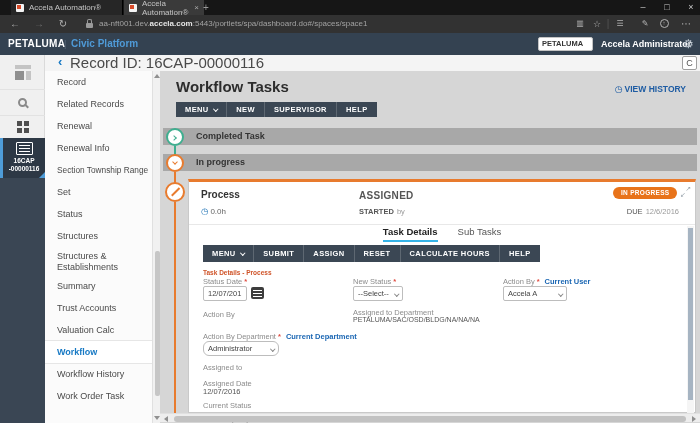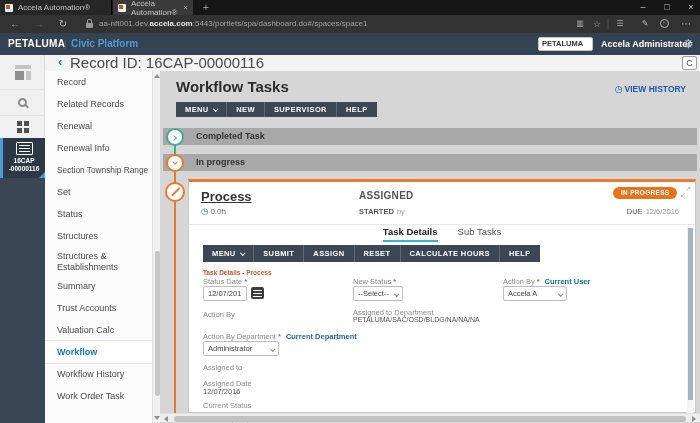--- a/index.html
+++ b/index.html
@@ -5,21 +5,21 @@
   * { margin:0; padding:0; box-sizing:border-box; }
   html,body { background:#888; }
   .screen {
     position:relative; width:700px; height:423px; overflow:hidden;
     font-family:"Liberation Sans", sans-serif; background:#d6d6d6;
     -webkit-font-smoothing:antialiased;
   }
 
   
   .titlebar { position:absolute; left:0; top:0; width:700px; height:15px; background:#161616; }
-  .btab { position:absolute; top:0; height:15px; display:flex; align-items:center; font-size:8px; color:#c3c3c3; padding:2px 5px; }
+  .btab { position:absolute; top:0; height:15px; display:flex; align-items:center; font-size:8px; color:#c3c3c3; padding:2px 5px;margin-left:11px; }
   .btab.inactive { left:0; width:112px; background:#262626; border-right:1px solid #000; }
   .btab.active { left:113px; width:80px; background:#3a3a3a; }
   .favicon { width:8px; height:8px; background:#f4f4f4; border-radius:1px; position:relative; margin-right:5px; flex:none; }
   .favicon::after { content:""; position:absolute; left:1px; top:1px; width:4px; height:4px; background:#d84b2a; }
   .tab-close { margin-left:auto; color:#aaa; font-size:8px; }
   .newtab { position:absolute; left:199px; top:0; width:14px; height:15px; color:#9a9a9a; font-size:10px; text-align:center; line-height:15px; }
   .winctl { position:absolute; top:0; height:15px; width:22px; text-align:center; line-height:14px; color:#c9c9c9; font-size:9px; }
 
   
   .navbar { position:absolute; left:0; top:15px; width:700px; height:18px; background:#323232; }
@@ -94,21 +94,21 @@
   .tl-circle .c-chev { position:absolute; left:5px; top:5.5px; width:4px; height:4px; border-right:1.5px solid currentColor; border-bottom:1.5px solid currentColor; }
   .tl-right .c-chev { transform:rotate(-45deg); left:4px; }
   .tl-down .c-chev { transform:rotate(45deg); top:4px; }
   .tl-line { position:absolute; left:14px; width:2px; z-index:2; }
   .pencil-circle { position:absolute; left:5px; width:20px; height:20px; border-radius:50%; background:#fff; border:2px solid #e87b2e; z-index:3; }
   .pencil-circle::after { content:""; position:absolute; left:2.5px; top:7px; width:11px; height:1.6px; background:#e87b2e; transform:rotate(-45deg); }
 
   
   .card { position:absolute; left:28px; top:108px; width:508px; height:234px; background:#fff; border:1px solid #c9c9c9; border-top:3px solid #e87b2e; }
   .card-hd { position:absolute; left:0; top:0; width:100%; height:43px; border-bottom:1px solid #e8e8e8; }
-  .proc-name { position:absolute; left:12px; top:7px; font-size:13px; font-weight:bold; color:#333;text-decoration:underline; }
+  .proc-name { position:absolute; left:12px; top:7px; font-size:10px; font-weight:bold; color:#333; }
   .proc-hours { position:absolute; left:12px; top:24px; font-size:8px; color:#666; }
   .proc-hours .clk { color:#2a7ab9; font-size:8.5px; margin-right:2px; }
   .assigned-lbl { position:absolute; left:170px; top:8px; font-size:10px; font-weight:bold; color:#555; letter-spacing:.3px; }
   .started-line { position:absolute; left:170px; top:25px; font-size:7.5px; color:#555; }
   .started-line .lb { font-weight:bold; }
   .started-line .by { color:#9a9a9a; margin-left:3px; }
   .badge { position:absolute; left:424px; top:5px; height:12px; line-height:12px; padding:0 8px; border-radius:7px; background:#e8731a; color:#fff; font-size:6.5px; font-weight:bold; letter-spacing:.3px; }
   .due-line { position:absolute; right:16px; top:25px; font-size:7.5px; color:#9a9a9a; }
   .due-line .lb { font-weight:normal; color:#555; margin-right:3px; }
   .expand-ic { position:absolute; right:4px; top:5px; width:10px; height:10px; color:#9aa5ad; }
@@ -316,21 +316,21 @@
 
       <span class="flabel" style="left:314px;top:95px;"><span>Action By</span><span class="freq">*</span><span class="flink">Current User</span></span>
       <span class="ctrl" style="left:314px;top:104px;width:64px;"><span>Accela A</span><span class="sel-chev"></span></span>
 
       <span class="flabel" style="left:14px;top:128px;">Action By</span>
 
       <span class="flabel" style="left:164px;top:126px;">Assigned to Department</span>
       <span class="fvalue" style="left:164px;top:134px;font-size:7px;">PETALUMA/SAC/OSD/BLDG/NA/NA/NA</span>
 
       <span class="flabel" style="left:14px;top:150px;"><span>Action By Department</span><span class="freq">*</span><span class="flink">Current Department</span></span>
-      <span class="ctrl" style="left:14px;top:159px;width:76px;"><span>Administrator</span><span class="sel-chev"></span></span>
+      <span class="ctrl" style="left:14px;top:159px;width:76px;border-radius:6px;"><span>Administrator</span><span class="sel-chev"></span></span>
 
       <span class="flabel" style="left:14px;top:181px;">Assigned to</span>
 
       <span class="flabel" style="left:14px;top:197px;">Assigned Date</span>
       <span class="fvalue" style="left:14px;top:205px;">12/07/2016</span>
 
       <span class="flabel" style="left:14px;top:219px;">Current Status</span>
 
       <span class="flabel" style="left:14px;top:233px;">Action By Department</span>
 

